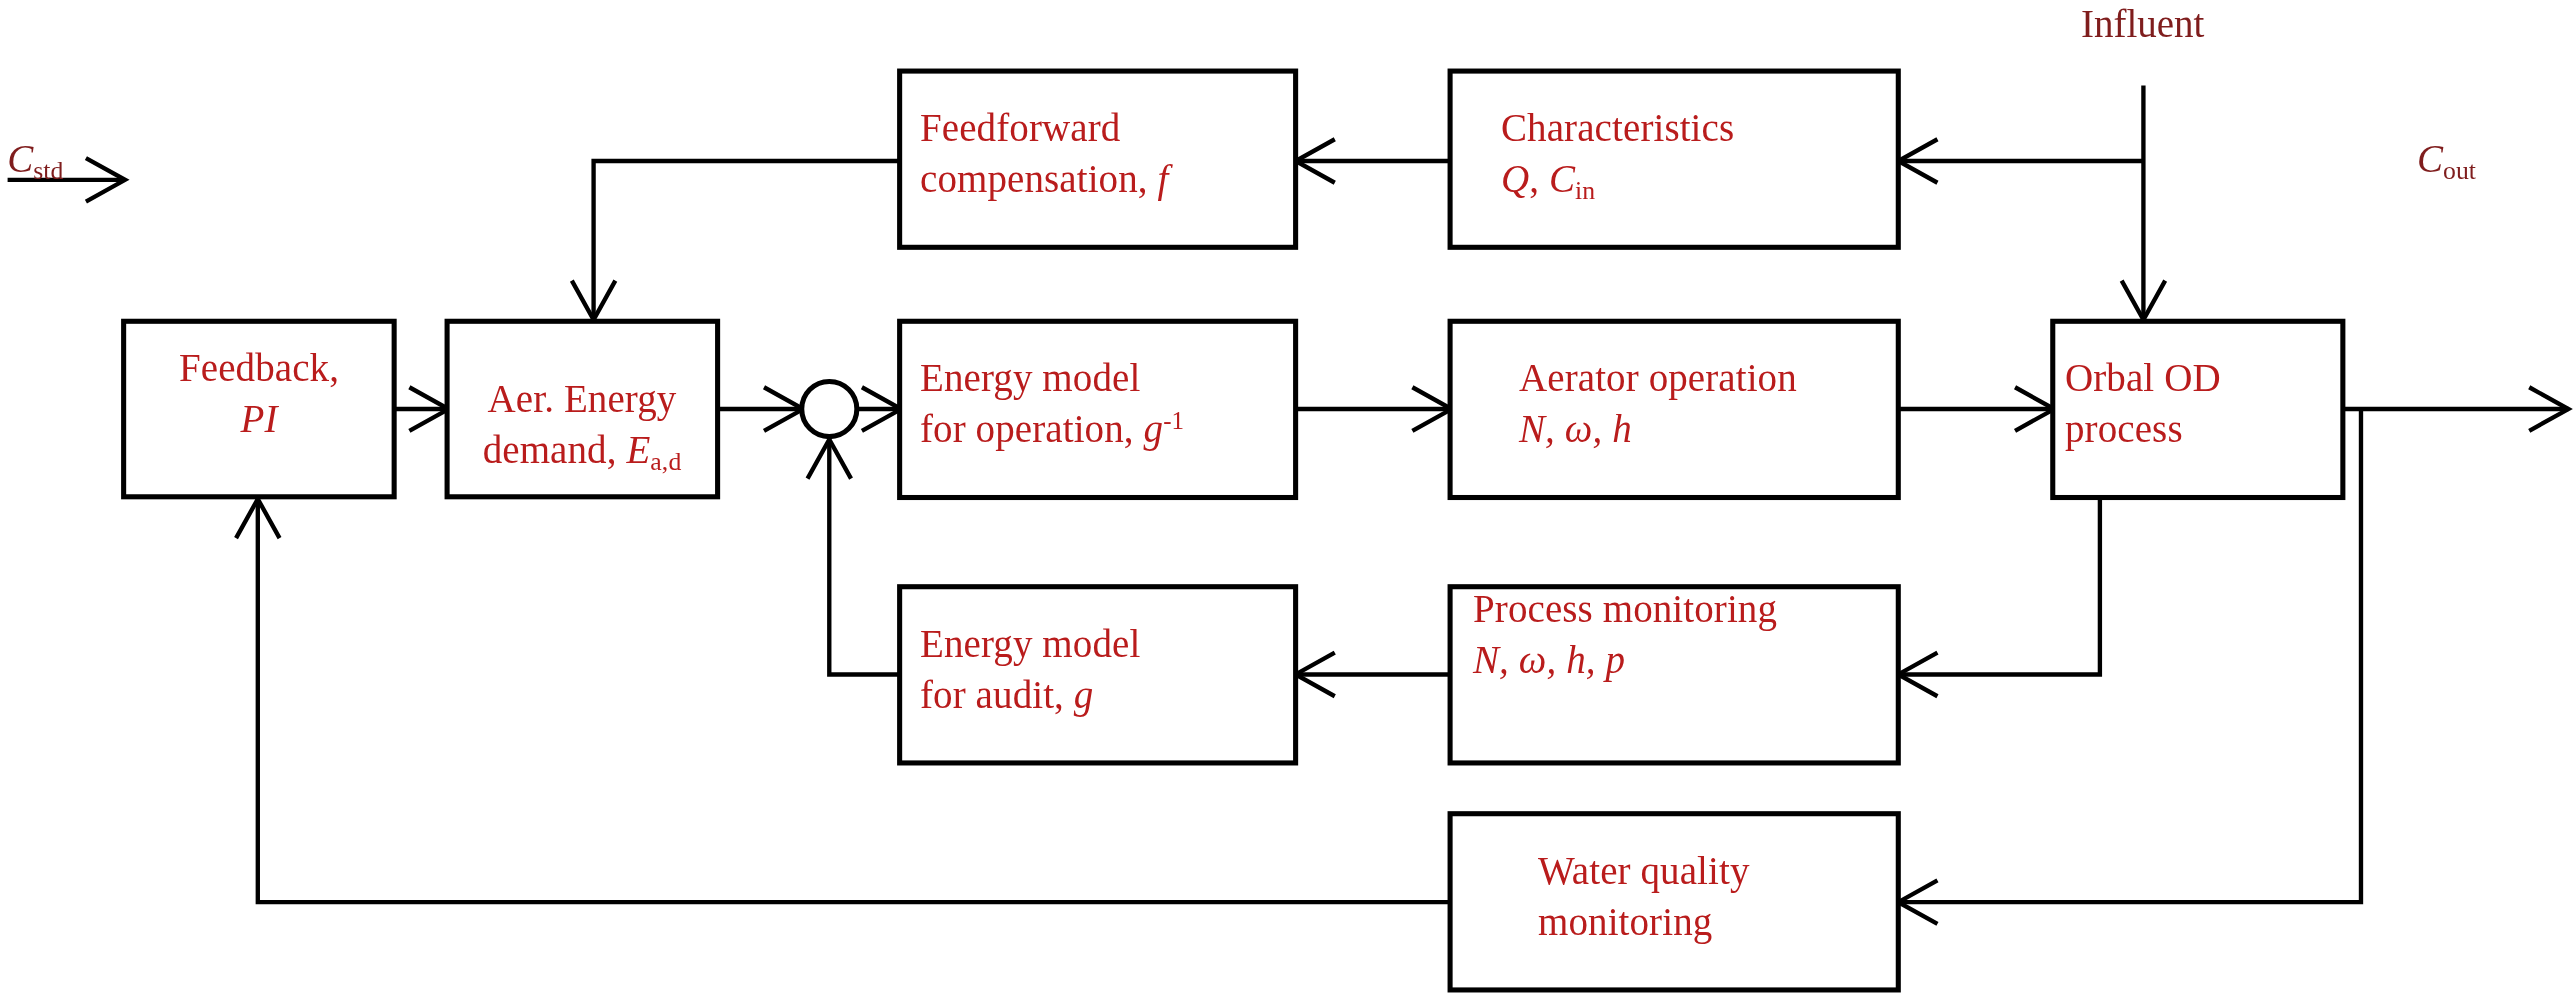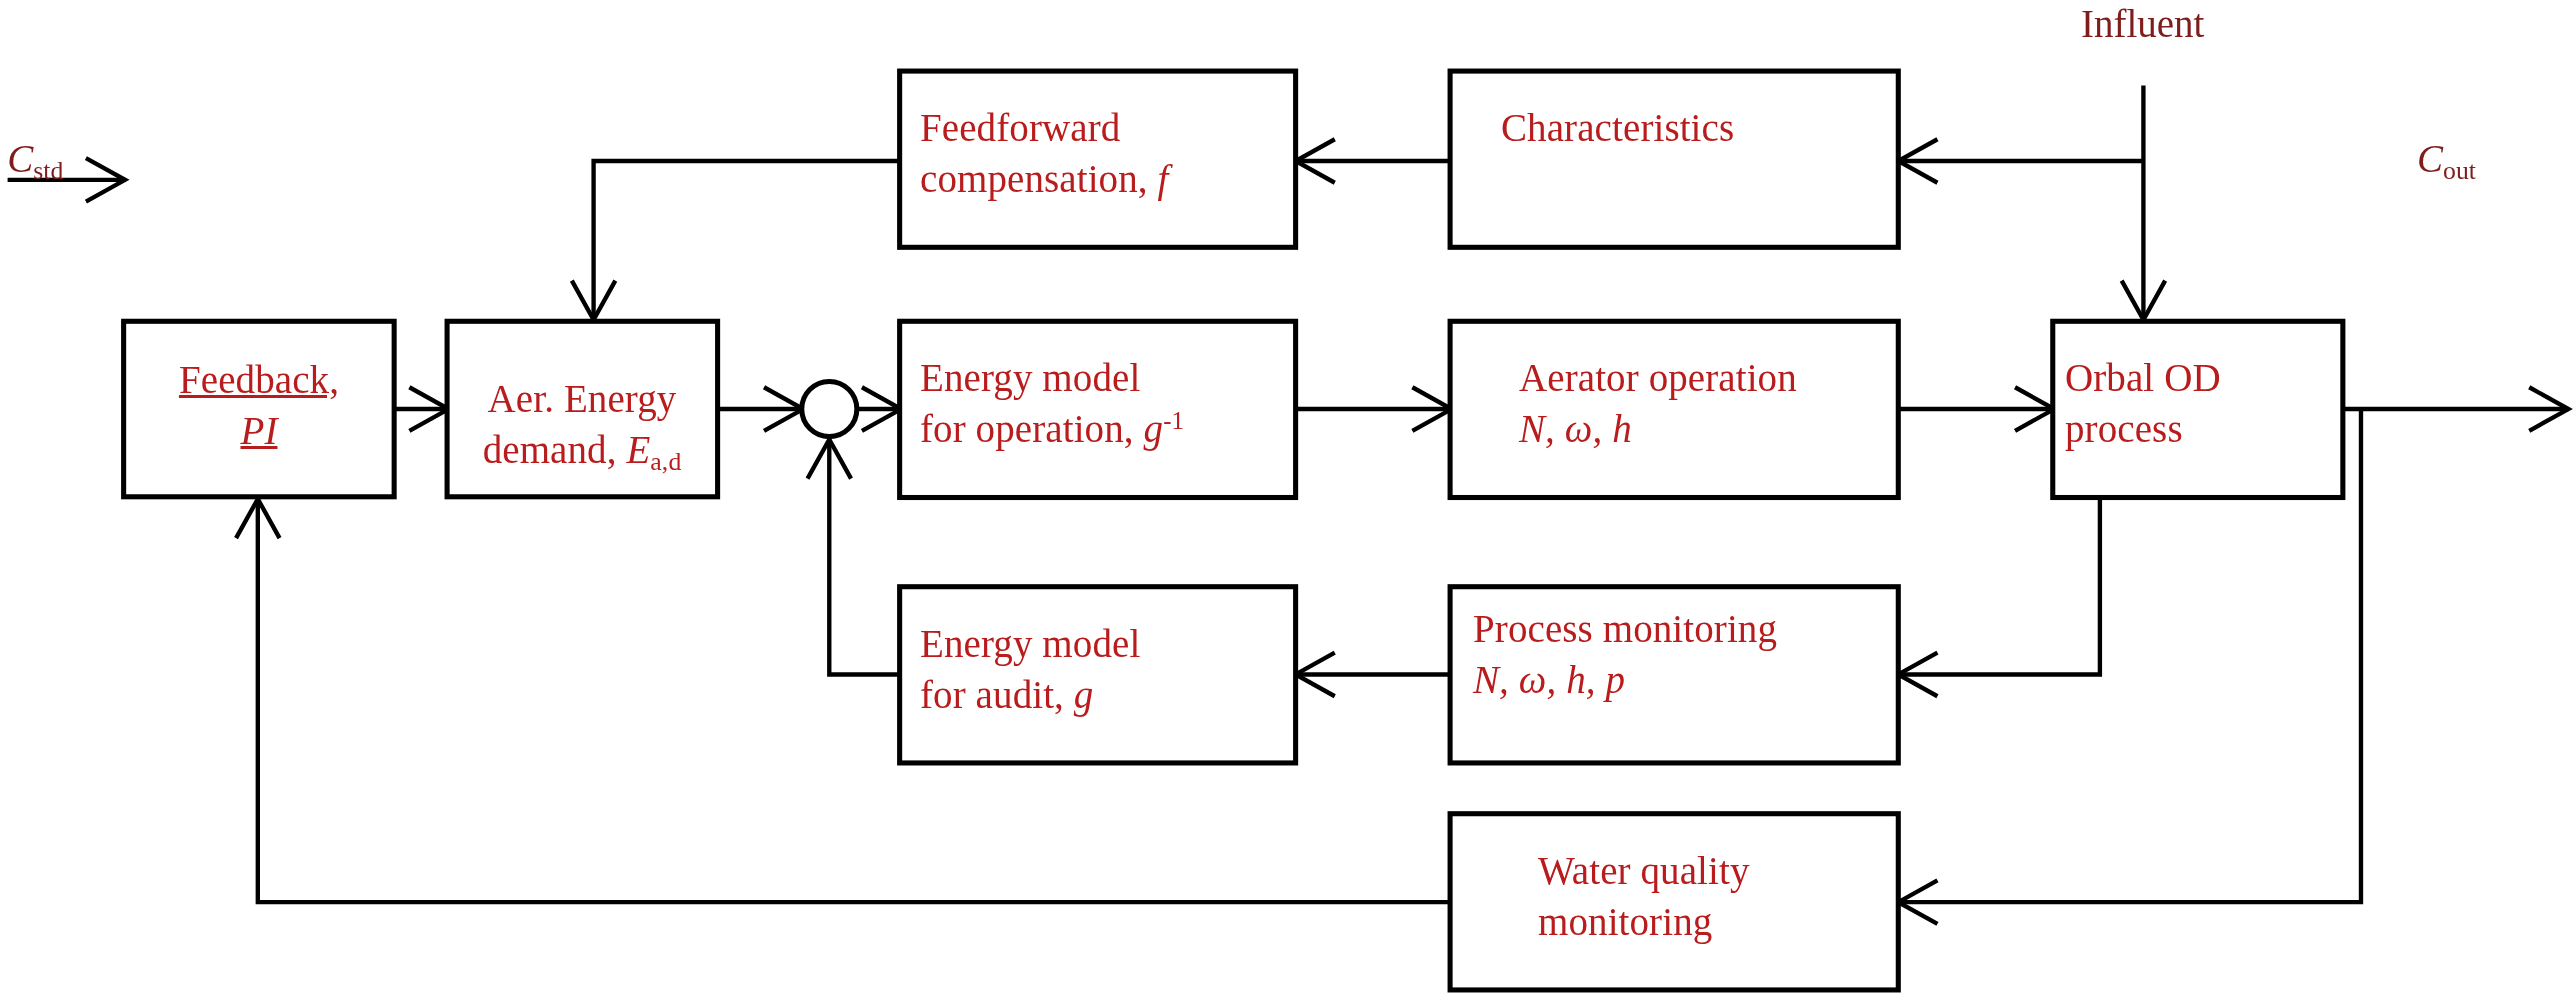--- a/index.html
+++ b/index.html
@@ -170,37 +170,38 @@
     <rect class="blk-rect" x="1240" y="443" width="546" height="243"></rect>
     <rect class="blk-rect" x="1999" y="443" width="618" height="243"></rect>
     <rect class="blk-rect" x="2830" y="443" width="400" height="243"></rect>
     <rect class="blk-rect" x="1240" y="809" width="546" height="243"></rect>
     <rect class="blk-rect" x="1999" y="809" width="618" height="243"></rect>
     <rect class="blk-rect" x="1999" y="1122" width="618" height="243"></rect>
 
     <circle class="sum-circle" cx="1143" cy="564" r="38"></circle>
   </svg>
 
-  <div class="blk-label" style="left:141px; top:355px; width:236px; text-align:center;text-decoration:underline;">
+  <div class="blk-label" style="left:141px; top:343px; width:236px; text-align:center;">
     <span class="ln">Feedback,</span>
     <span class="ln it">PI</span>
   </div>
 
   <div class="blk-label" style="left:461px; top:366px; width:242px; text-align:center;margin-top:8px;">
     <span class="ln">Aer. Energy</span>
     <span class="ln"><span>demand, </span><span class="it">E</span><span class="sub">a,d</span></span>
   </div>
 
   <div class="blk-label" style="left:920px; top:103px;">
     <span class="ln">Feedforward</span>
     <span class="ln"><span>compensation, </span><span class="it">f</span></span>
   </div>
 
   <div class="blk-label" style="left:1473px; top:103px;margin-left:28px;">
     <span class="ln">Characteristics</span>
+    <span class="ln"><span class="it">Q</span><span>, </span><span class="it">C</span><span class="sub">in</span></span>
   </div>
 
   <div class="blk-label" style="left:920px; top:353px;">
     <span class="ln">Energy model</span>
     <span class="ln"><span>for operation, </span><span class="it">g</span><span class="sup">-1</span></span>
   </div>
 
   <div class="blk-label" style="left:1519px; top:353px;">
     <span class="ln">Aerator operation</span>
     <span class="ln it">N, ω, h</span>
@@ -209,21 +210,21 @@
   <div class="blk-label" style="left:2065px; top:353px; width:267px; text-align:left;">
     <span class="ln">Orbal OD</span>
     <span class="ln">process</span>
   </div>
 
   <div class="blk-label" style="left:920px; top:619px;">
     <span class="ln">Energy model</span>
     <span class="ln"><span>for audit, </span><span class="it">g</span></span>
   </div>
 
-  <div class="blk-label" style="left:1473px; top:604px;">
+  <div class="blk-label" style="left:1473px; top:584px;">
     <span class="ln"> Process monitoring</span>
     <span class="ln it">N, ω, h, p</span>
   </div>
 
   <div class="blk-label" style="left:1538px; top:846px;">
     <span class="ln">Water quality</span>
     <span class="ln">monitoring</span>
   </div>
 
   <div class="edge-label" style="left:7.3px; top:138px;">

